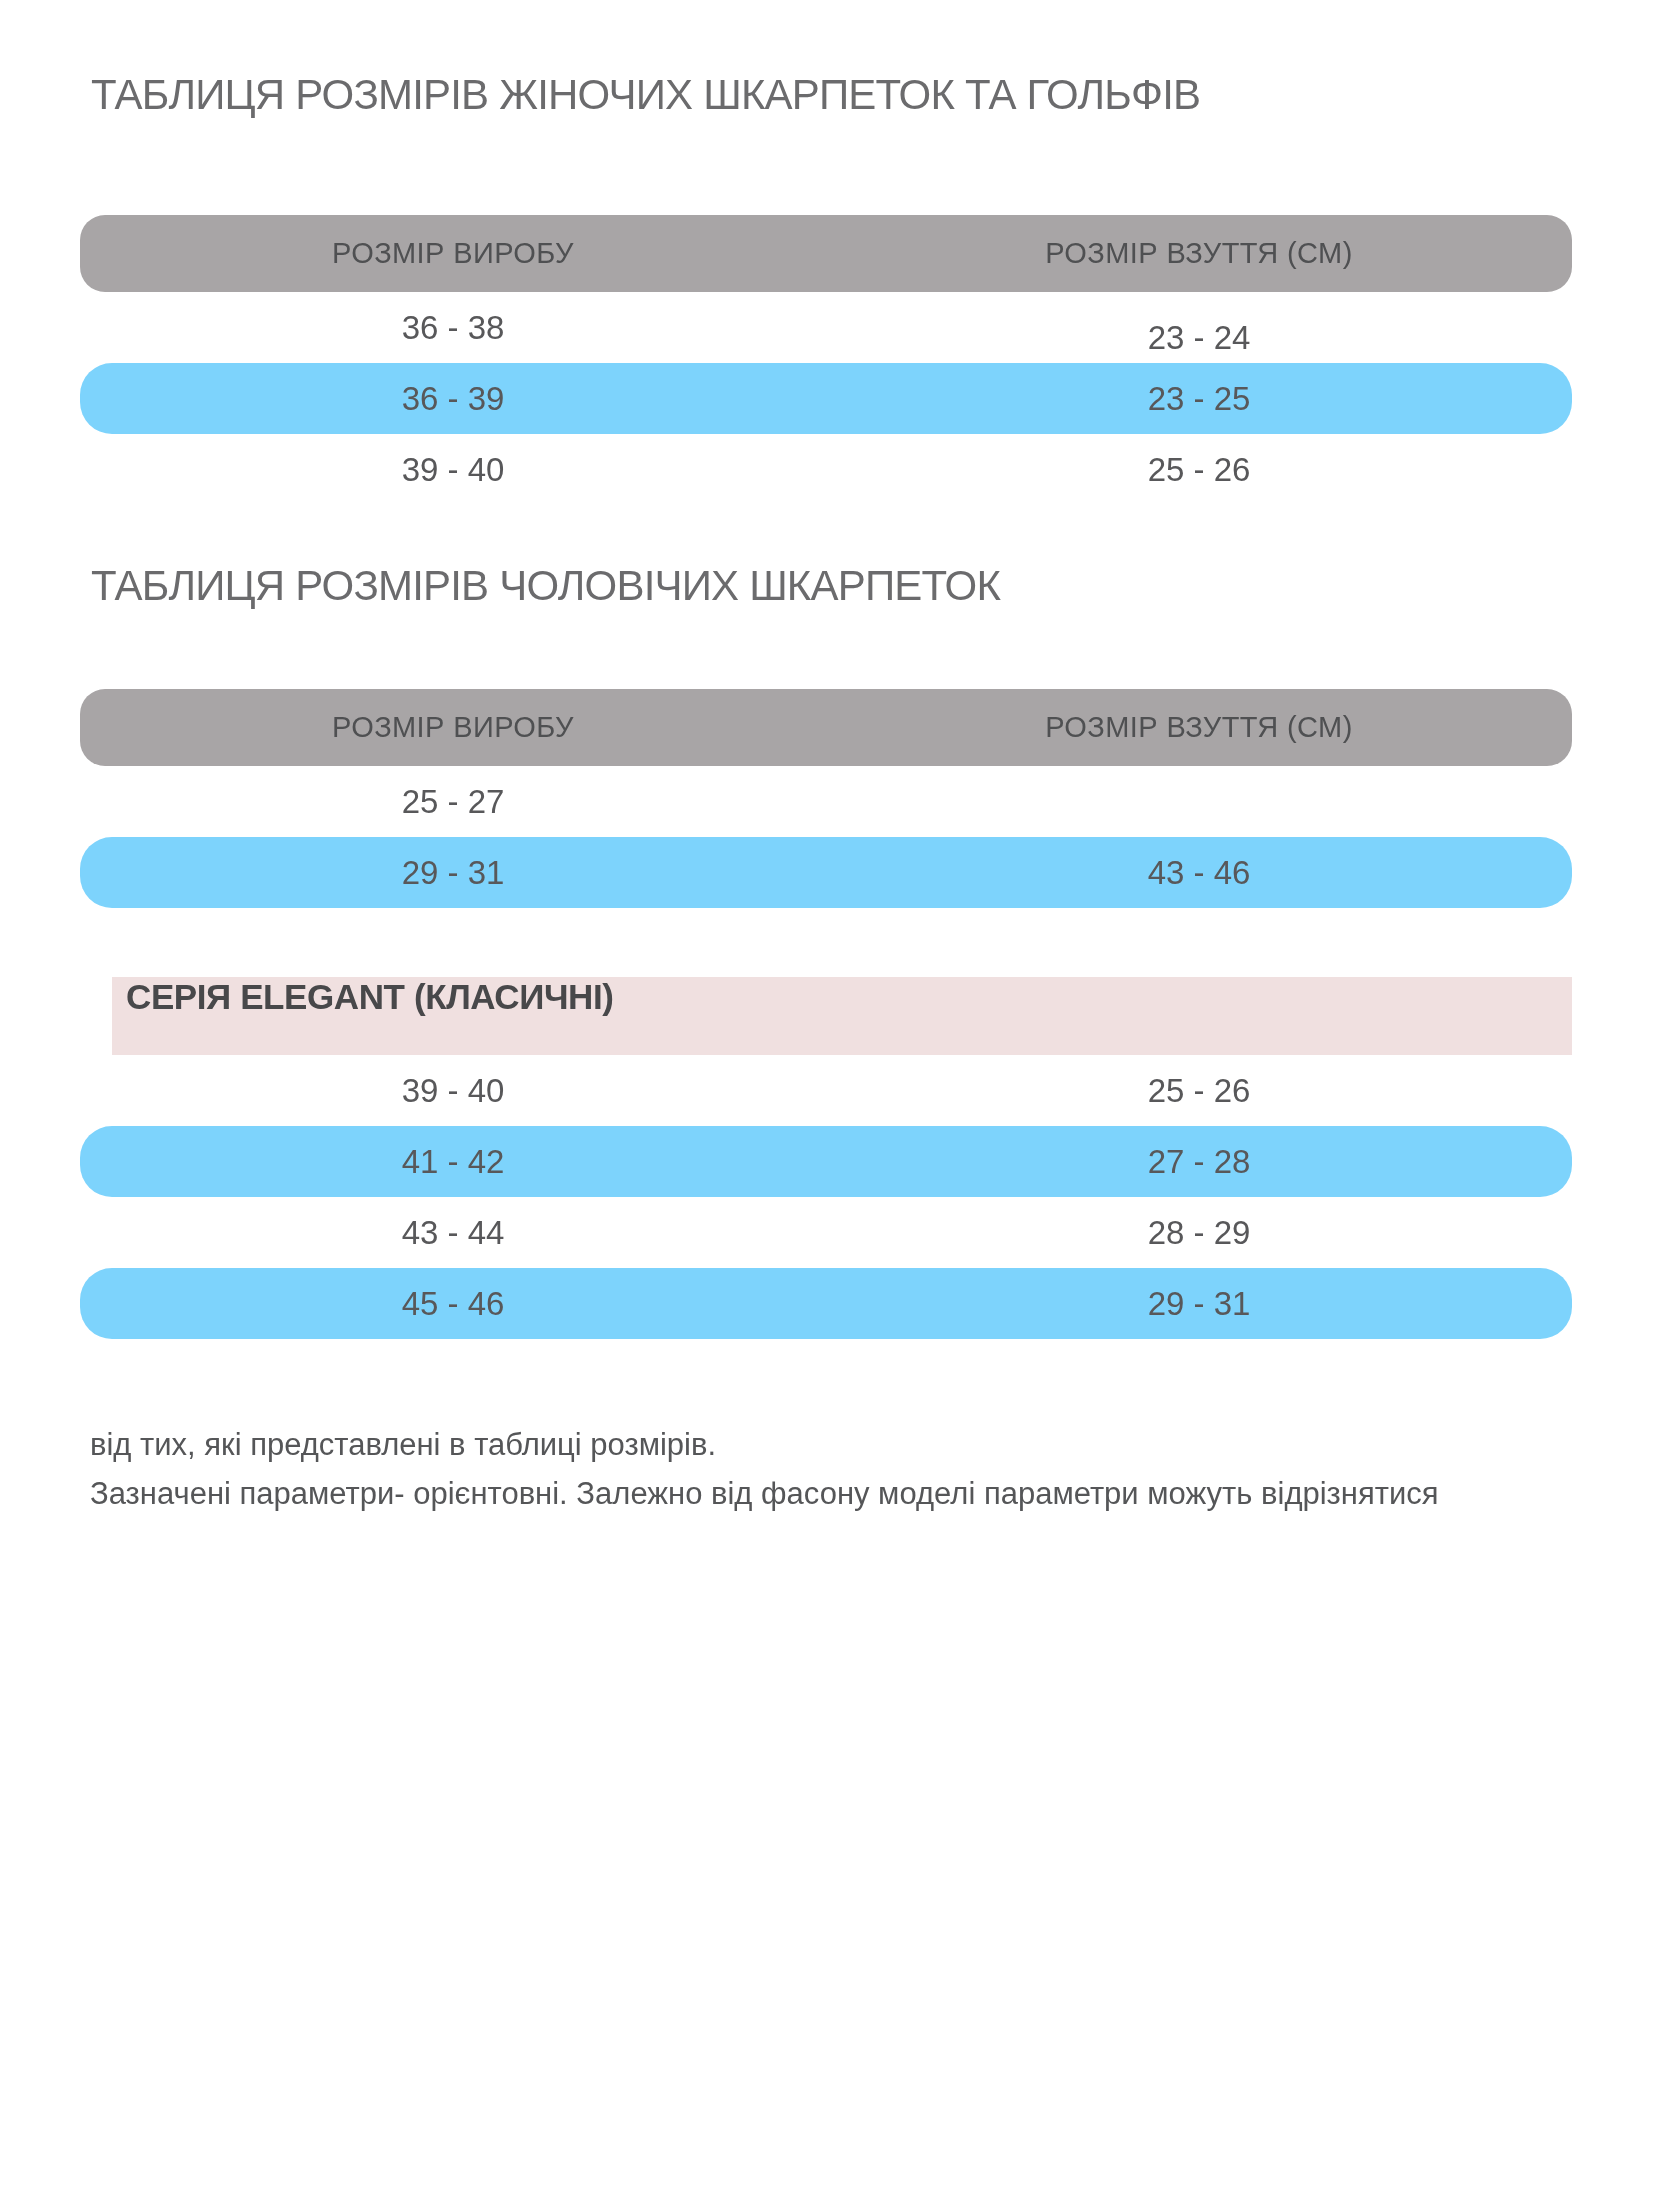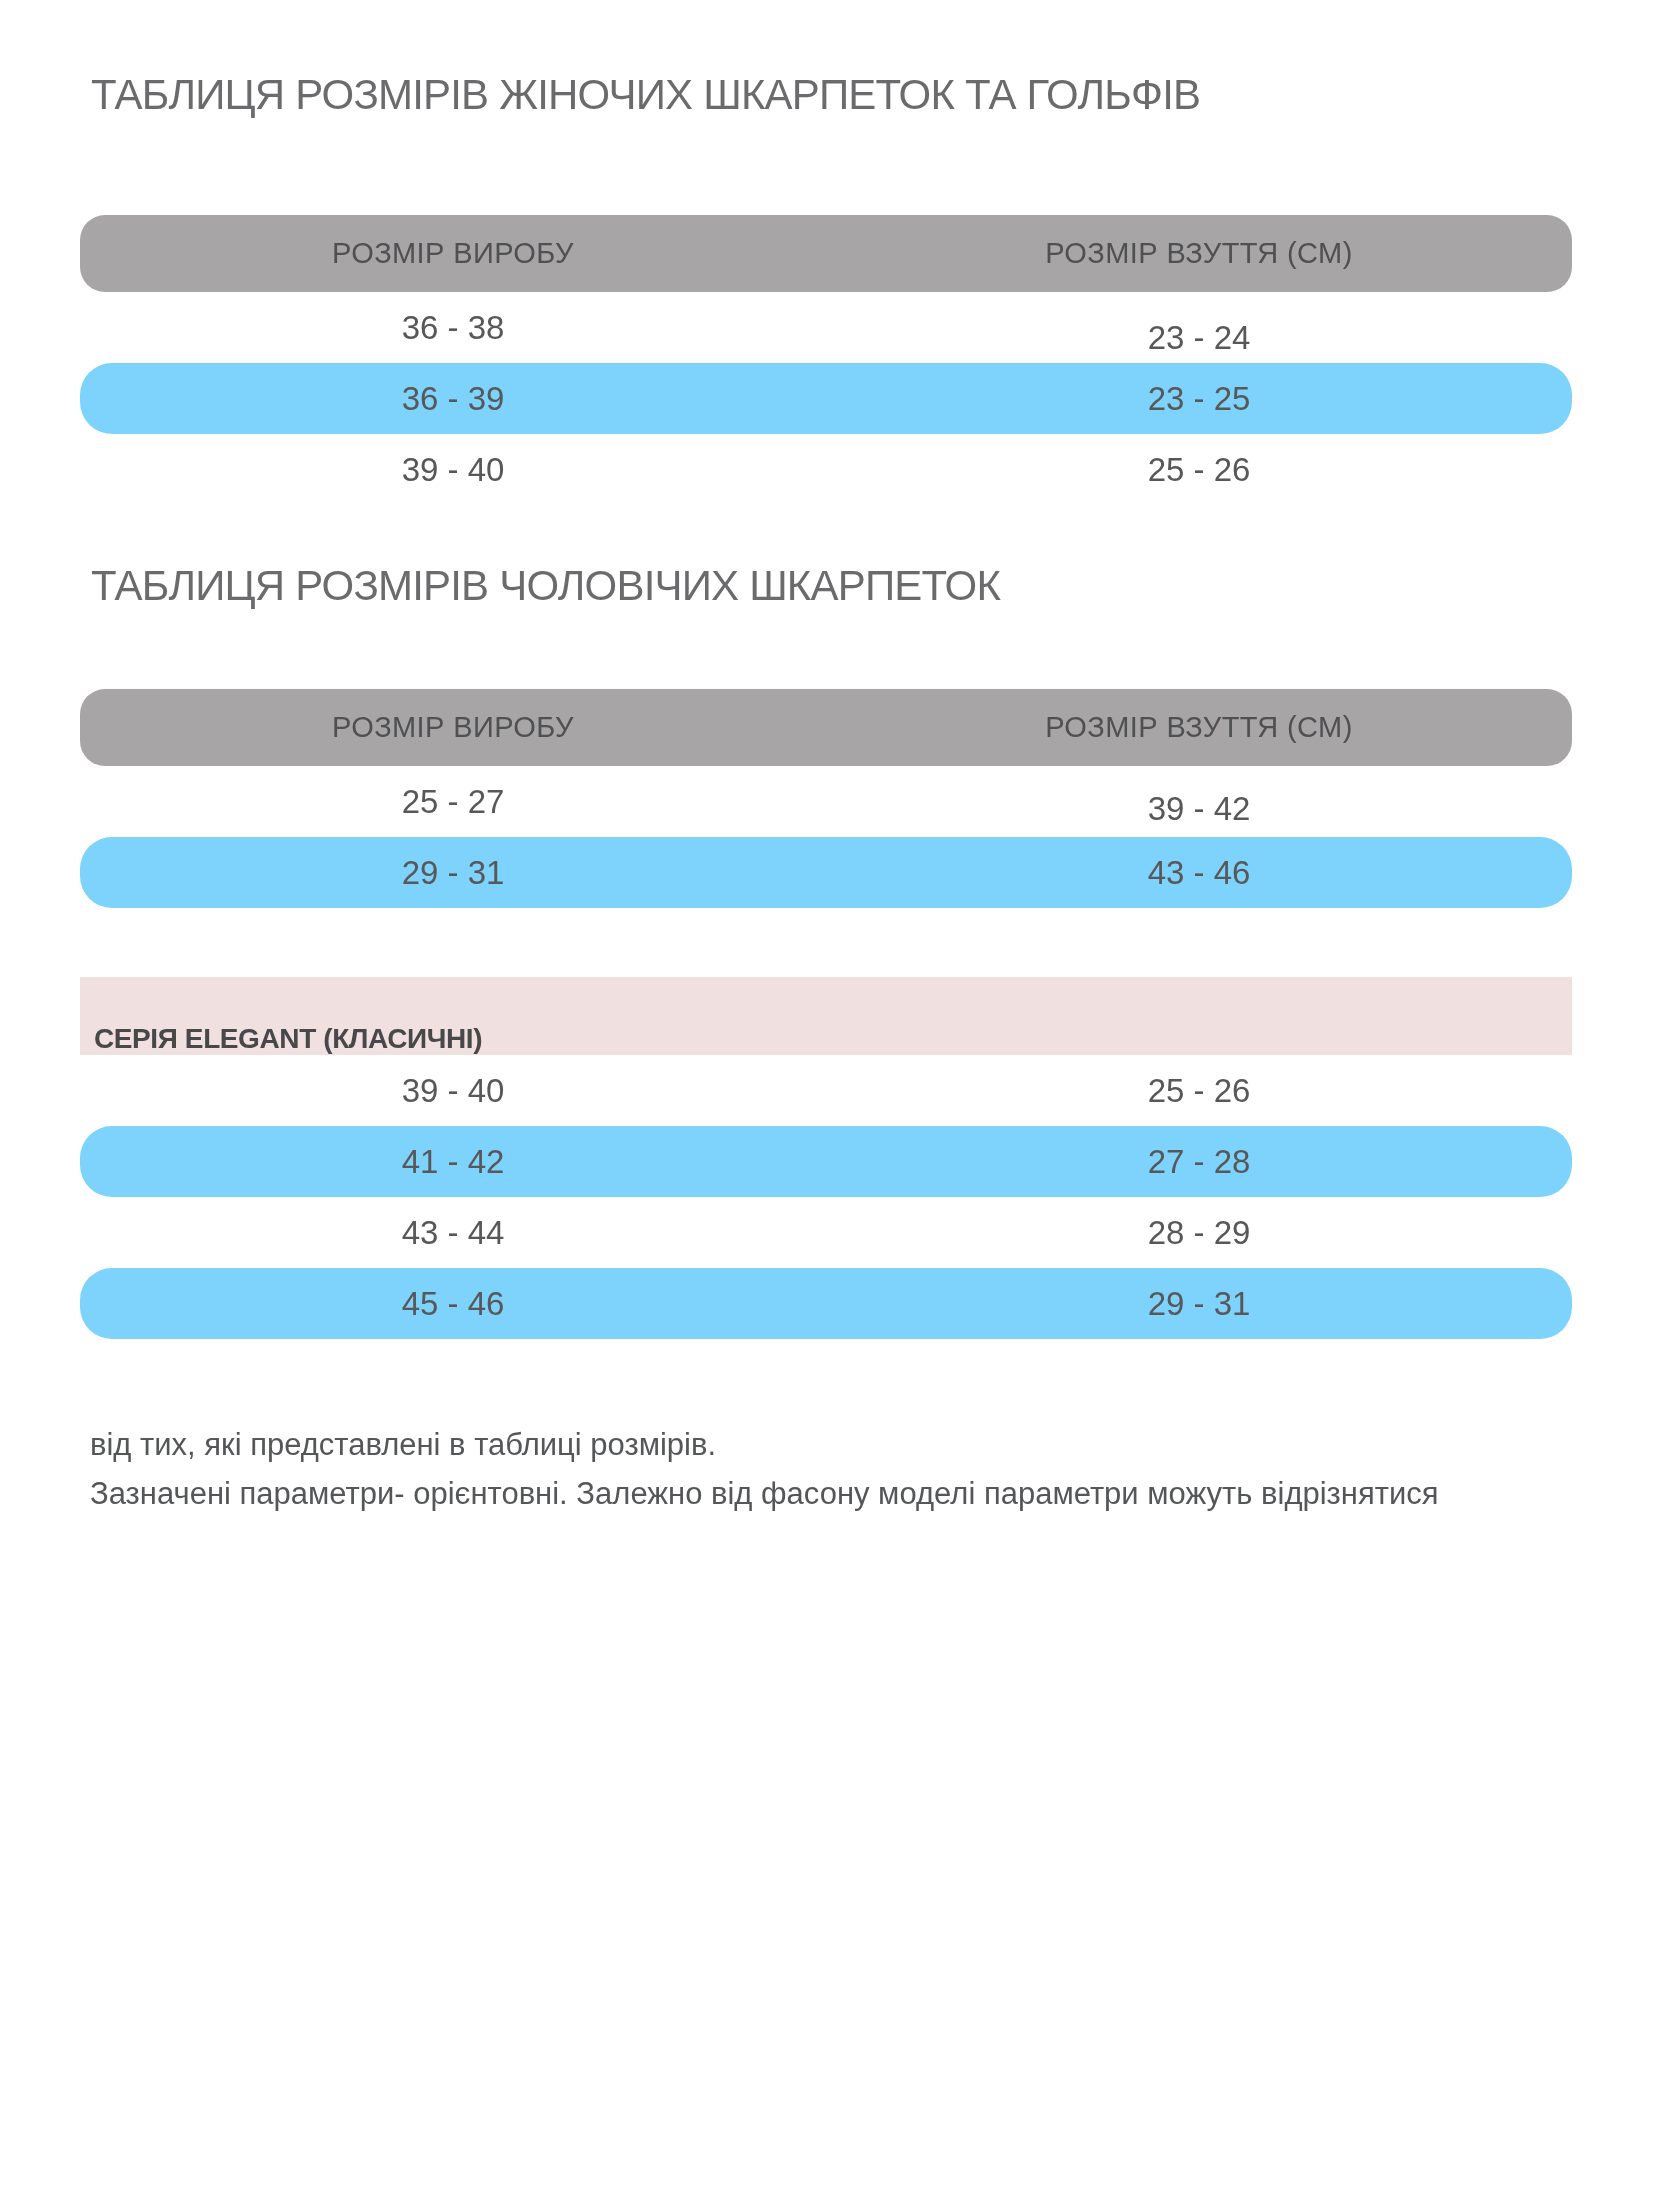--- a/index.html
+++ b/index.html
@@ -56,27 +56,28 @@
     background: #ffffff;
   }
   .tr.alt { background: #7dd3fc; border-radius: 32px; }
   .td.nudge { transform: translateY(9.8px); }
   .td.nudge-sm { transform: translateY(6.5px); }
 
   .elegant-header {
     height: 78px;
     background: #f0e0e0;
     display: flex;
-    align-items: flex-end;
+    align-items: flex-start;
     padding-left: 14px;
     box-sizing: border-box;
-    font-size: 28px;
+    font-size: 35px;
     font-weight: 700;
     color: #48484a;
     letter-spacing: -0.4px;
+    margin-left: 32px;
   }
 
   .footnote {
     position: absolute;
     left: 90px;
     top: 1420px;
     width: 1519px;
     font-size: 31px;
     line-height: 49px;
     color: #555658;
@@ -111,21 +112,20 @@
 
   <div class="section-title" id="title-men">ТАБЛИЦЯ РОЗМІРІВ ЧОЛОВІЧИХ ШКАРПЕТОК</div>
 
   <div class="size-table" id="table-men">
     <div class="thead">
       <div class="th">РОЗМІР ВИРОБУ</div>
       <div class="th">РОЗМІР ВЗУТТЯ (СМ)</div>
     </div>
     <div class="tr">
       <div class="td">25 - 27</div>
-      <div class="td nudge-sm">39 - 42</div>
     </div>
     <div class="tr alt">
       <div class="td">29 - 31</div>
       <div class="td">43 - 46</div>
     </div>
   </div>
 
   <div class="size-table" id="table-elegant">
     <div class="elegant-header">
       <span>СЕРІЯ ELEGANT (КЛАСИЧНІ)</span>

